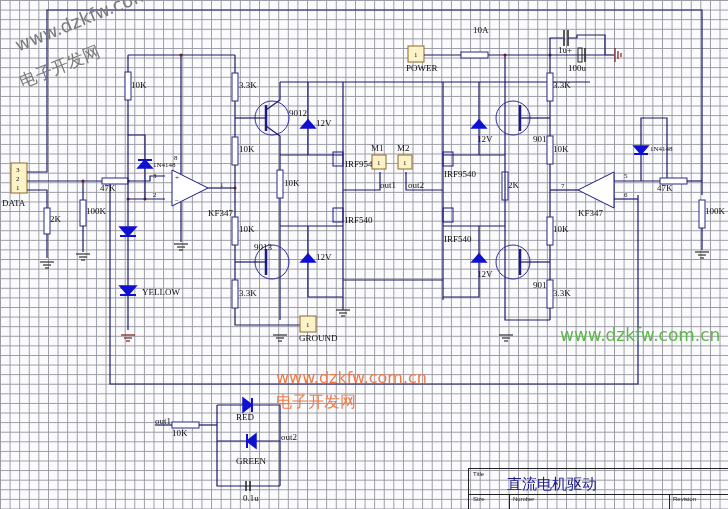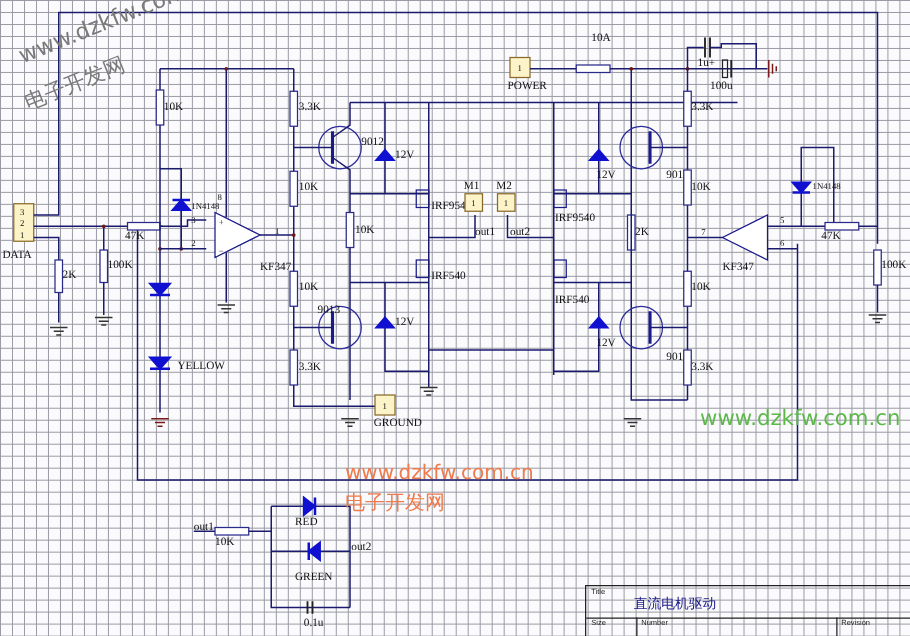--- a/index.html
+++ b/index.html
@@ -19,21 +19,21 @@
   .diode{fill:#1010d0;stroke:#1010d0;stroke-width:1.5;}
   .gnd{stroke:#333;stroke-width:1.2;fill:none;}
   .gndr{stroke:#7a1a1a;stroke-width:1.2;fill:none;}
   .conn{fill:#fdf3c8;stroke:#8a6a2a;stroke-width:1;}
   .wm{position:absolute;font-family:"DejaVu Sans",sans-serif;white-space:nowrap;}
   .tb{position:absolute;left:468px;top:468px;width:262px;height:42px;border:1px solid #222;border-right:none;border-bottom:none;background:transparent;}
   .tb-row2{position:absolute;left:0;top:25px;width:262px;height:1px;background:#222;}
   .tb-v1{position:absolute;left:40px;top:25px;width:1px;height:20px;background:#222;}
   .tb-v2{position:absolute;left:200px;top:25px;width:1px;height:20px;background:#222;}
   .tb-small{position:absolute;font-family:"Liberation Sans",sans-serif;font-size:6px;color:#222;}
-  .tb-title{position:absolute;left:38px;top:6px;font-family:"DejaVu Sans",sans-serif;font-size:11px;color:#1a1a8a;}
+  .tb-title{position:absolute;left:38px;top:6px;font-family:"DejaVu Sans",sans-serif;font-size:15px;color:#1a1a8a;}
 </style>
 </head>
 <body>
 
 <div id="grid"></div>
 
 <svg id="sch" width="728" height="509" viewBox="0 0 728 509">
 
   <polyline class="w" points="47,168 47,10 702,10 702,195"></polyline>
   <polyline class="w" points="110,178 110,384 638,384 638,195"></polyline>

